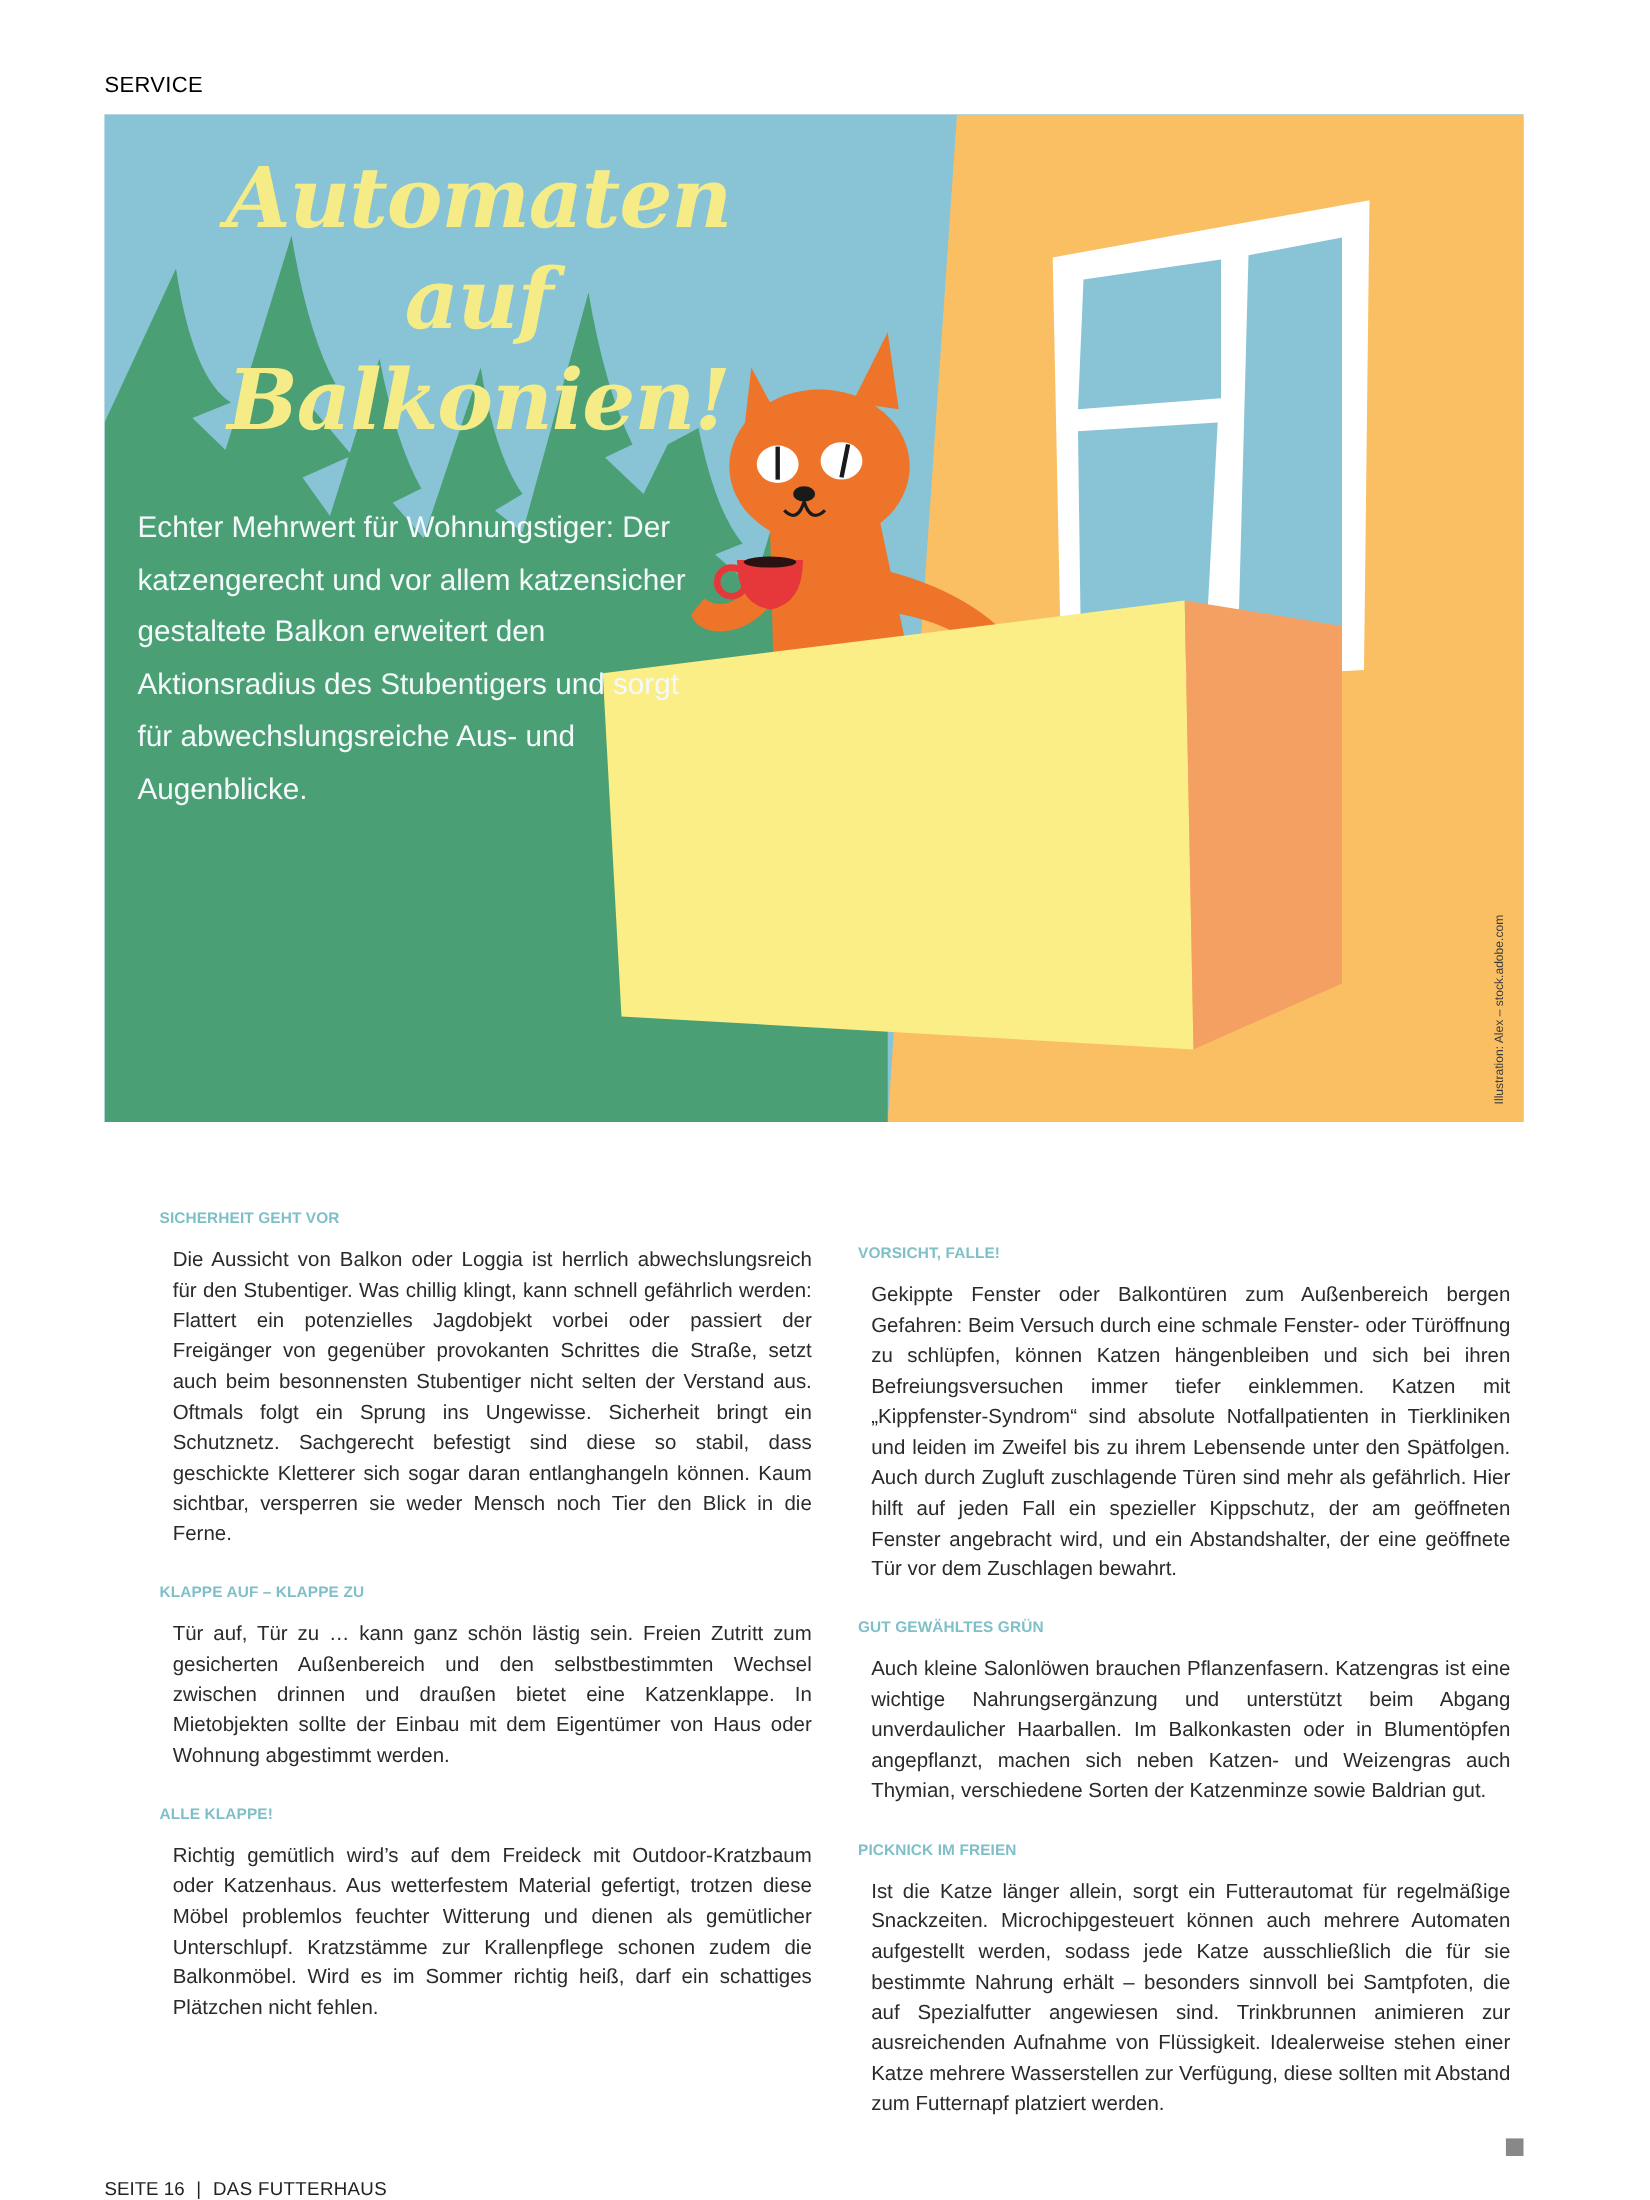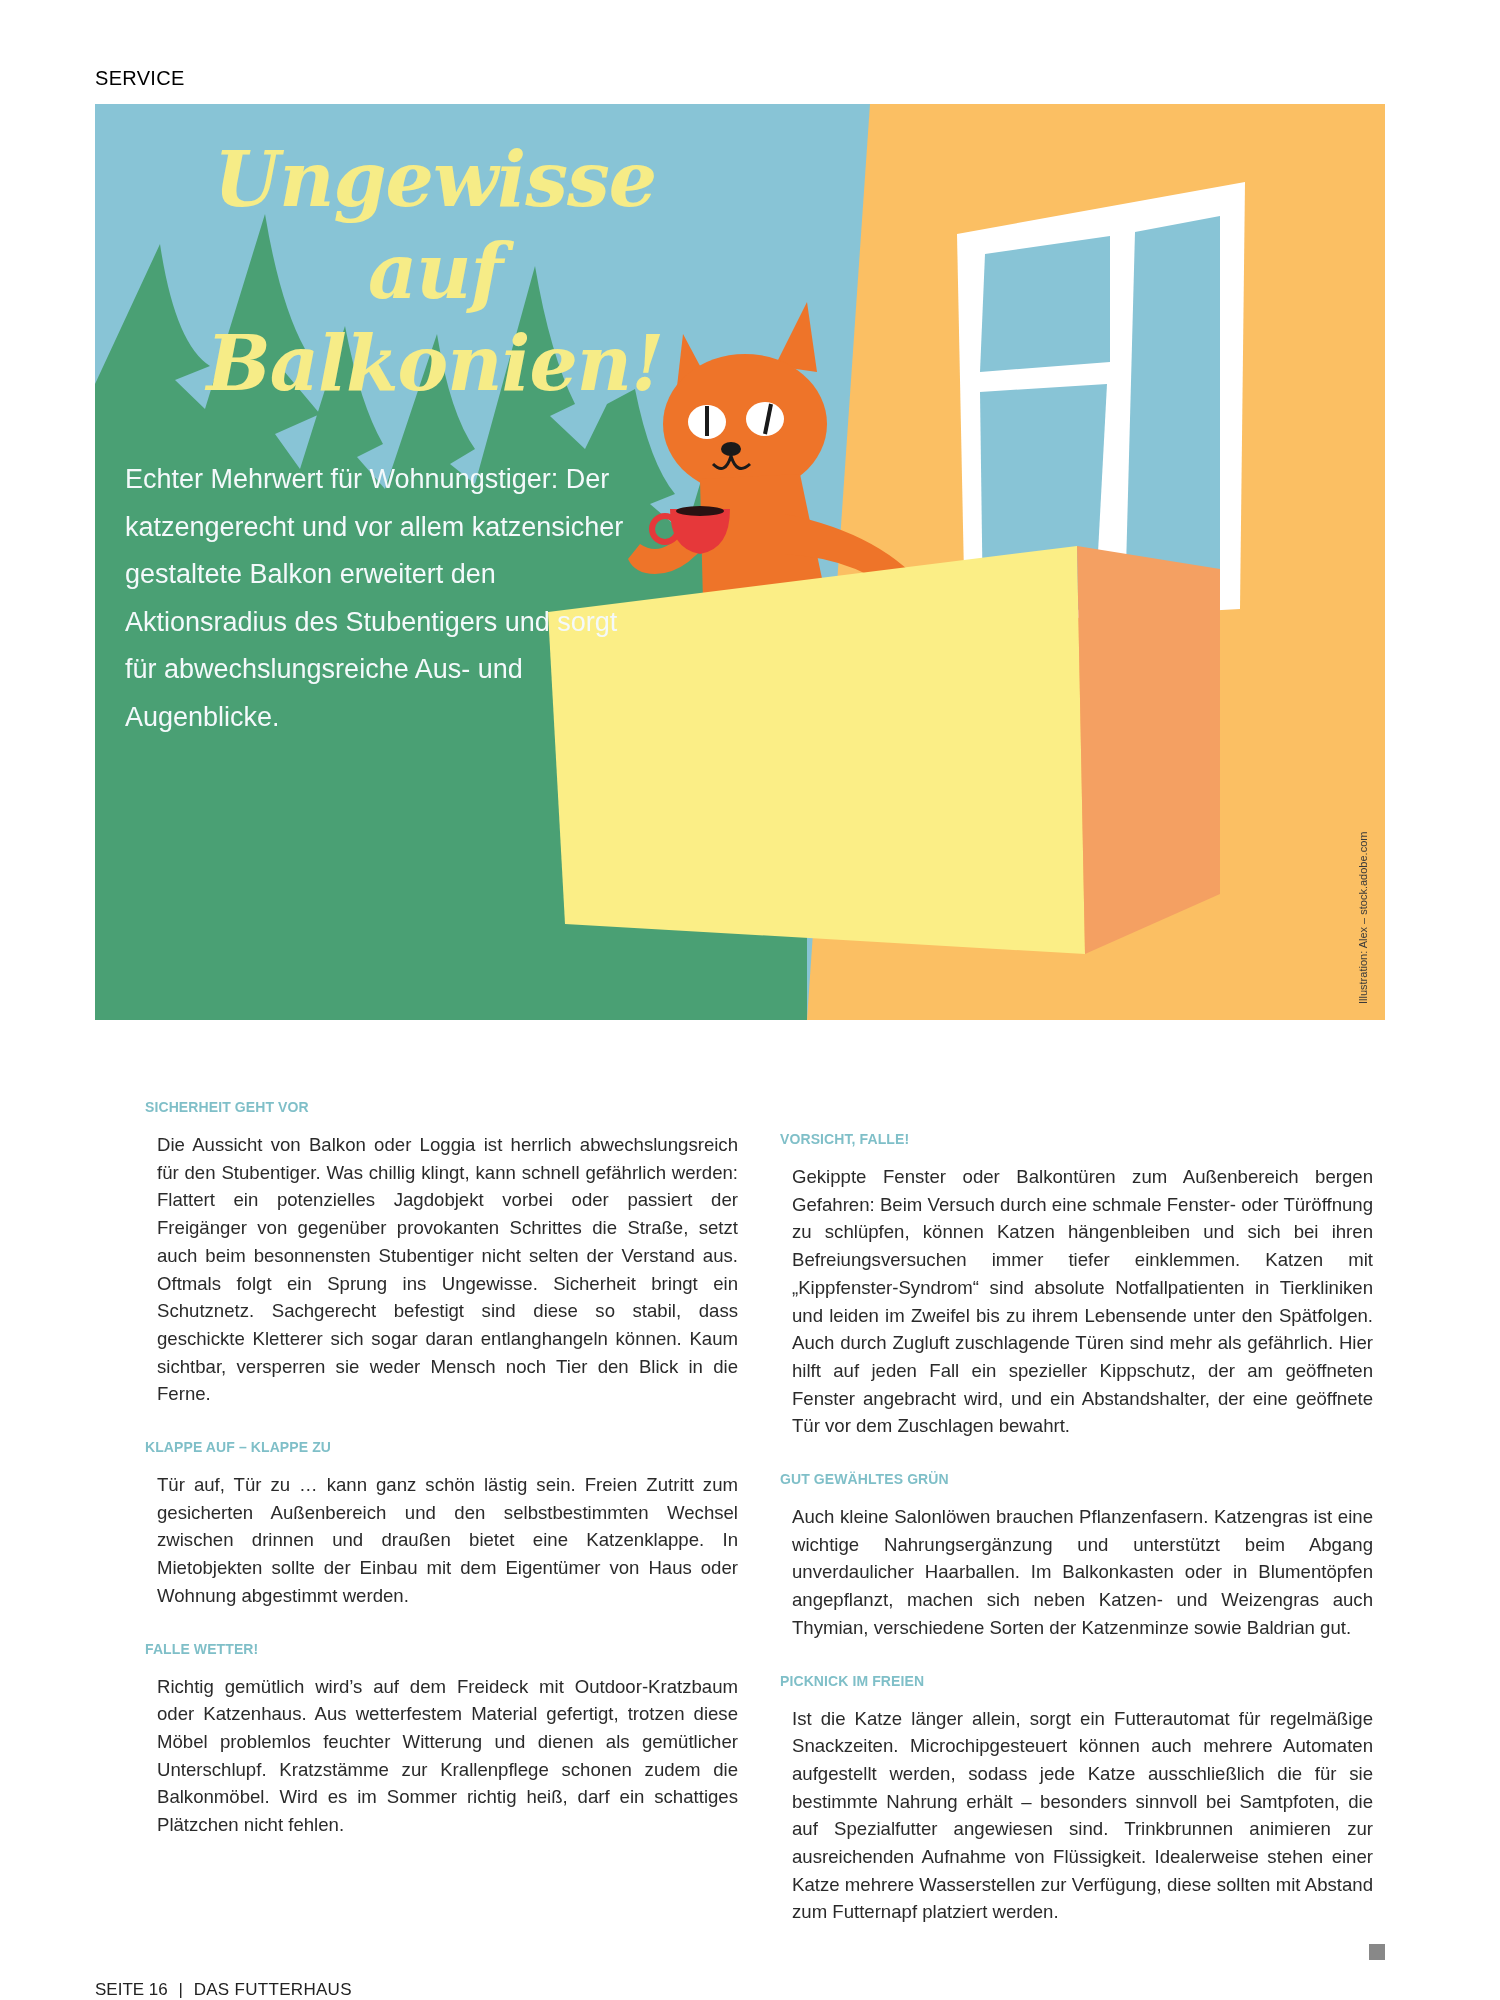--- a/index.html
+++ b/index.html
@@ -101,38 +101,38 @@
       <circle cx="570" cy="425" r="13" fill="none" stroke="#e6383a" stroke-width="6"></circle>
       <path d="M575,405 L635,405 Q635,445 605,450 Q575,445 575,405 Z" fill="#e6383a"></path>
       <ellipse cx="605" cy="407" rx="24" ry="5" fill="#2a1212"></ellipse>
     </g>
 
     <polygon points="453,508 982,442 990,850 470,820" fill="#fbee86"></polygon>
     <polygon points="982,442 1125,465 1125,790 990,850" fill="#f4a062"></polygon>
   </svg>
 
   <div class="hero-title">
-    <span>Ungewisse</span>
+    <span>Automaten</span>
     <span>auf Balkonien!</span>
   </div>
   <div class="hero-intro">Echter Mehrwert für Wohnungstiger: Der katzengerecht und vor allem katzensicher gestaltete Balkon erweitert den Aktionsradius des Stubentigers und sorgt für abwechslungsreiche Aus- und Augenblicke.</div>
   <div class="hero-credit">Illustration: Alex – stock.adobe.com</div>
 </div>
 
 <div class="col left">
   <div class="article">
     <h3>SICHERHEIT GEHT VOR</h3>
     <p>Die Aussicht von Balkon oder Loggia ist herrlich abwechslungsreich für den Stubentiger. Was chillig klingt, kann schnell gefährlich werden: Flattert ein potenzielles Jagdobjekt vorbei oder passiert der Freigänger von gegenüber provokanten Schrittes die Straße, setzt auch beim besonnensten Stubentiger nicht selten der Verstand aus. Oftmals folgt ein Sprung ins Ungewisse. Sicherheit bringt ein Schutznetz. Sachgerecht befestigt sind diese so stabil, dass geschickte Kletterer sich sogar daran entlanghangeln können. Kaum sichtbar, versperren sie weder Mensch noch Tier den Blick in die Ferne.</p>
   </div>
   <div class="article">
     <h3>KLAPPE AUF – KLAPPE ZU</h3>
     <p>Tür auf, Tür zu … kann ganz schön lästig sein. Freien Zutritt zum gesicherten Außenbereich und den selbstbestimmten Wechsel zwischen drinnen und draußen bietet eine Katzenklappe. In Mietobjekten sollte der Einbau mit dem Eigentümer von Haus oder Wohnung abgestimmt werden.</p>
   </div>
   <div class="article">
-    <h3>FALLE WETTER!</h3>
+    <h3>ALLE KLAPPE!</h3>
     <p>Richtig gemütlich wird’s auf dem Freideck mit Outdoor-Kratzbaum oder Katzenhaus. Aus wetterfestem Material gefertigt, trotzen diese Möbel problemlos feuchter Witterung und dienen als gemütlicher Unterschlupf. Kratzstämme zur Krallenpflege schonen zudem die Balkonmöbel. Wird es im Sommer richtig heiß, darf ein schattiges Plätzchen nicht fehlen.</p>
   </div>
 </div>
 
 <div class="col right">
   <div class="article">
     <h3>VORSICHT, FALLE!</h3>
     <p>Gekippte Fenster oder Balkontüren zum Außenbereich bergen Gefahren: Beim Versuch durch eine schmale Fenster- oder Türöffnung zu schlüpfen, können Katzen hängenbleiben und sich bei ihren Befreiungsversuchen immer tiefer einklemmen. Katzen mit „Kippfenster-Syndrom“ sind absolute Notfallpatienten in Tierkliniken und leiden im Zweifel bis zu ihrem Lebensende unter den Spätfolgen. Auch durch Zugluft zuschlagende Türen sind mehr als gefährlich. Hier hilft auf jeden Fall ein spezieller Kippschutz, der am geöffneten Fenster angebracht wird, und ein Abstandshalter, der eine geöffnete Tür vor dem Zuschlagen bewahrt.</p>
   </div>
   <div class="article">

